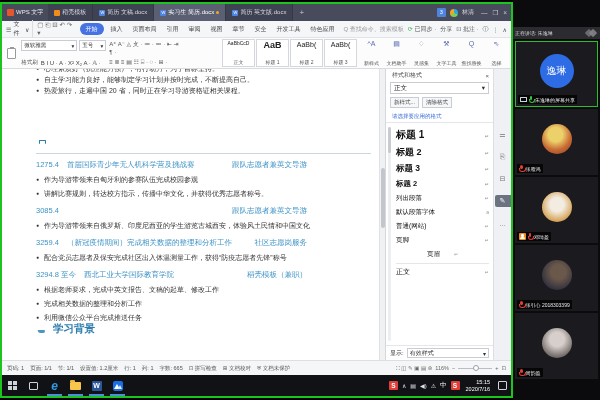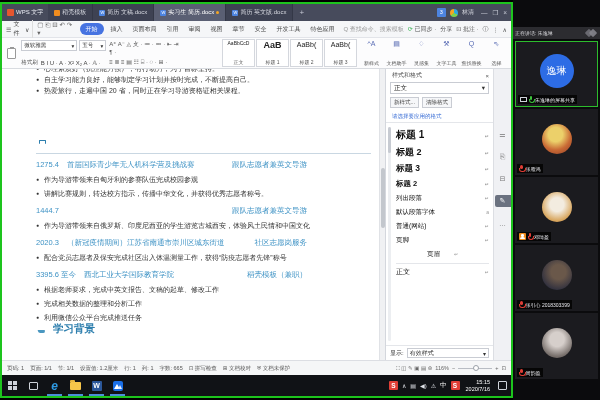--- a/index.html
+++ b/index.html
@@ -331,40 +331,40 @@
           <div class="ebullet">
               <span class="b">●</span>
               <span>作为导游带领来自匈牙利的参赛队伍完成校园参观</span>
             </div>
           <div class="ebullet">
               <span class="b">●</span>
               <span>讲解比赛规则，转达校方指示，传播中华文化，并获得优秀志愿者称号。</span>
             </div>
 
           <div class="entry">
-            <span class="edate">1444.7</span>
+            <span class="edate">3085.4</span>
             <span class="erole">跟队志愿者兼英文导游</span>
           </div>
           <div class="ebullet">
               <span class="b">●</span>
               <span>作为导游带领来自俄罗斯、印度尼西亚的学生游览古城西安，体验风土民情和中国文化</span>
             </div>
 
           <div class="entry">
-            <span class="edate">2020.3</span>
-            <span>（新冠疫情期间）江苏省南通市崇川区城东街道</span>
+            <span class="edate">3259.4</span>
+            <span>（新冠疫情期间）完成相关数据的整理和分析工作</span>
             <span class="erole">社区志愿岗服务</span>
           </div>
           <div class="ebullet">
               <span class="b">●</span>
               <span>配合党员志愿者及保安完成社区出入体温测量工作，获得“防疫志愿者先锋”称号</span>
             </div>
 
           <div class="entry">
-            <span class="edate">3395.6 至今</span>
+            <span class="edate">3294.8 至今</span>
             <span>西北工业大学国际教育学院</span>
             <span class="erole">稻壳模板（兼职）</span>
           </div>
           <div class="ebullet">
               <span class="b">●</span>
               <span>根据老师要求，完成中英文报告、文稿的起草、修改工作</span>
             </div>
           <div class="ebullet">
               <span class="b">●</span>
               <span>完成相关数据的整理和分析工作</span>

